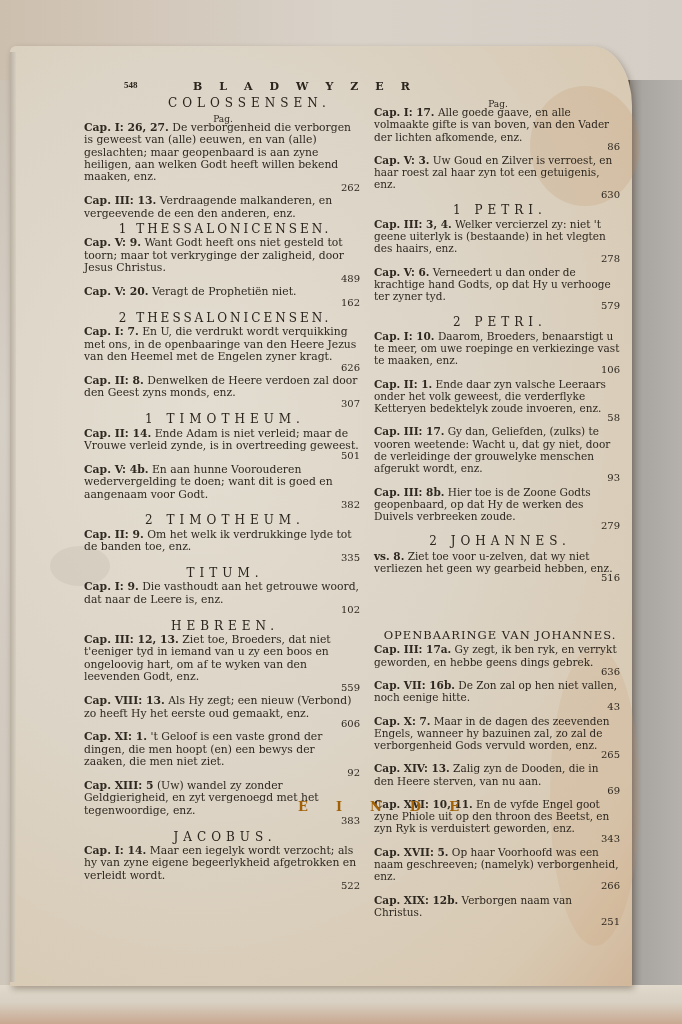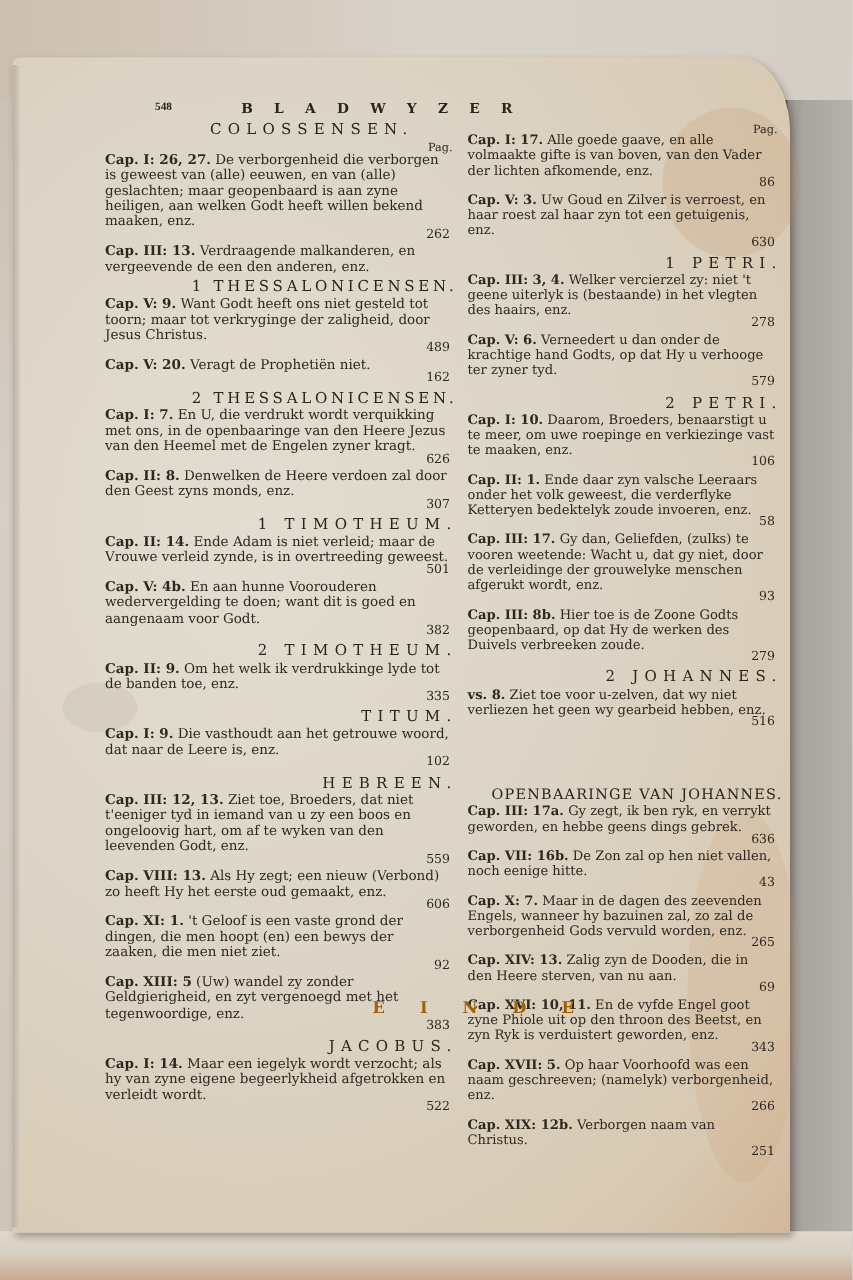--- a/index.html
+++ b/index.html
@@ -19,23 +19,23 @@
     box-shadow:2px 3px 6px rgba(60,40,20,0.35);}
   .page-left-edge{position:absolute;left:0;top:6px;width:6px;height:930px;
     background:linear-gradient(90deg,#b9b0a2,#d6cec0);}
   .running-head{position:absolute;left:108px;top:80px;width:400px;font-size:11px;
     color:#2a241d;font-weight:bold;letter-spacing:0;}
   .running-head .pno{position:absolute;left:16px;top:0;font-size:9px;font-family:Liberation Serif, serif;}
   .running-head .title{position:absolute;left:85px;top:0;letter-spacing:17px;}
   .col{position:absolute;color:#2e2820;font-size:10.8px;line-height:12.4px;}
   .col-left{left:84px;top:94px;width:282px;}
   .col-right{left:374px;top:112px;width:252px;font-size:10.5px;line-height:12.2px;}
-  .sec-head{text-align:right;letter-spacing:3px;font-size:12px;margin:3px 0 2px 0;color:#2a241d;}
+  .sec-head{text-align:center;letter-spacing:3px;font-size:12px;margin:3px 0 2px 0;color:#2a241d;}
   .sec-head.wide{letter-spacing:5px;}
-  .pag{text-align:right;font-size:9px;margin:4px 4px -4px 0;}
+  .pag{text-align:center;font-size:9px;margin:4px 4px -4px 0;}
   .entry{position:relative;margin:0 0 1px 0;padding-right:6px;}
   .entry .ref{font-weight:bold;}
   .entry .txt{}
   .entry .pg{display:block;text-align:right;font-size:10px;margin-top:-2px;}
   .finis{position:absolute;left:298px;top:799px;font-size:13px;font-weight:bold;
     letter-spacing:28px;color:#a16207;}
   .stain{position:absolute;border-radius:50%;pointer-events:none;}
 </style>
 </head>
 <body>

